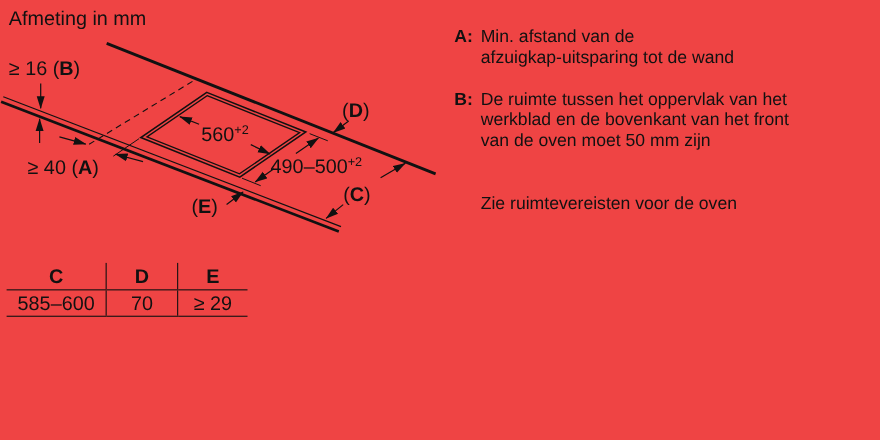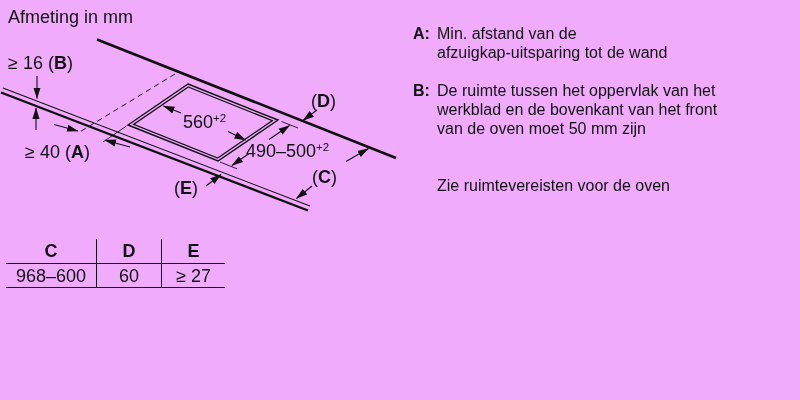--- a/index.html
+++ b/index.html
@@ -1,18 +1,18 @@
 <!DOCTYPE html>
 <html><head>
 <meta charset="utf-8">
 <style>
   html,body { margin:0; padding:0; background:#ffffff; }
   .canvas {
     position:relative; width:800px; height:400px;
-    background:#f0abfc; overflow:hidden;
+    background:#ef4444; overflow:hidden;
     font-family:"Liberation Sans", sans-serif;
     color:#111111;
   }
   
   .diagram-svg { position:absolute; left:0; top:0; }
   .diagram-svg text { fill:#111111; }
   .lbl-bold { font-weight:bold; }
 
   
   .spec-table {
@@ -117,23 +117,23 @@
   <table class="spec-table">
     <thead>
       <tr>
         <th class="col-c">C</th>
         <th class="col-d sep">D</th>
         <th class="col-e sep">E</th>
       </tr>
     </thead>
     <tbody>
       <tr class="first-row">
-        <td>968–600</td>
-        <td class="sep">60</td>
-        <td class="sep">≥ 27</td>
+        <td>585–600</td>
+        <td class="sep">70</td>
+        <td class="sep">≥ 29</td>
       </tr>
     </tbody>
   </table>
 
   <div class="notes">
 
     <div class="note-item">
       <span class="lbl">A:</span>
       <span class="txt">Min. afstand van de
 afzuigkap-uitsparing tot de wand</span>

